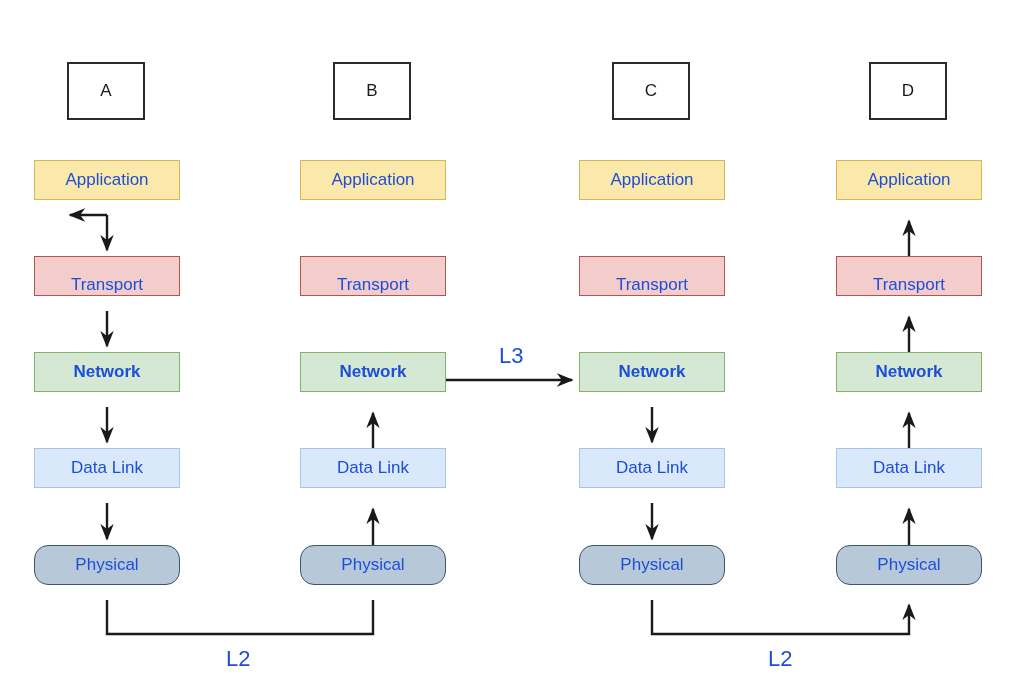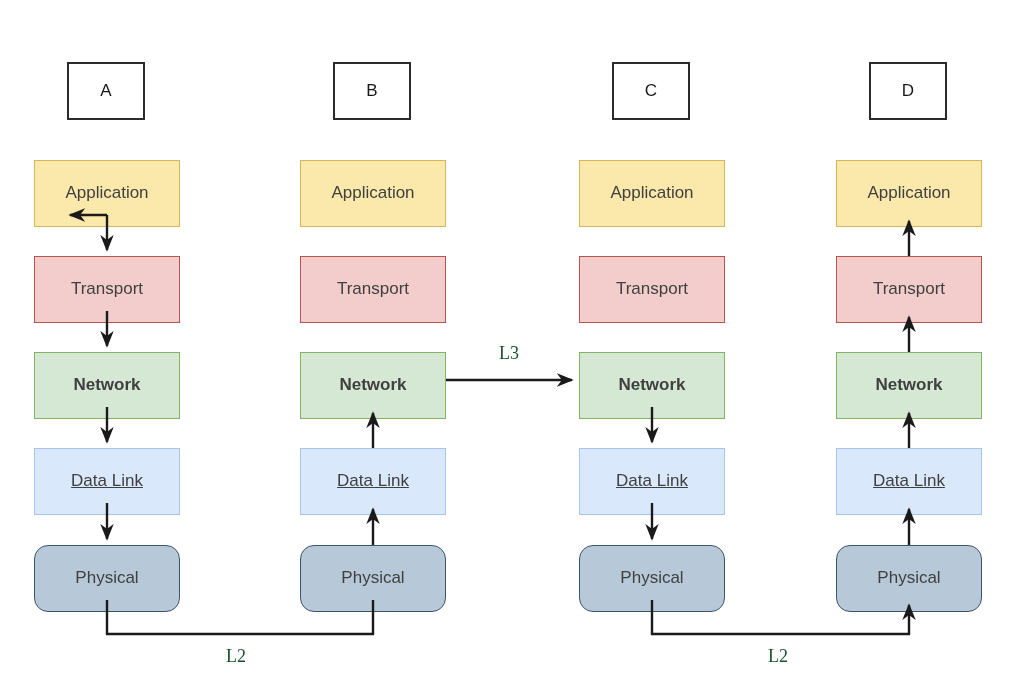--- a/index.html
+++ b/index.html
@@ -26,51 +26,50 @@
     box-sizing: border-box;
     display: flex;
     align-items: center;
     justify-content: center;
     font-size: 17px;
     color: #1a1a1a;
   }
   .layer-box {
     position: absolute;
     width: 146px;
-    height: 67px;
+    height: 40px;
     box-sizing: border-box;
     border-width: 1.5px;
     border-style: solid;
     display: flex;
     align-items: center;
     justify-content: center;
     font-size: 17px;
-    color: #404040;
+    color: #1d4ed8;
     text-align: center;
     line-height: 1.1;
   }
   .layer-application { background: #fbe9ab; border-color: #d6b656; }
-  .layer-transport   { background: #f3cccc; border-color: #b85450; }
+  .layer-transport   { background: #f3cccc; border-color: #b85450; align-items: flex-end; }
   .layer-network     { background: #d5e8d4; border-color: #82b366; font-weight: bold; }
-  .layer-datalink    { background: #dae8fc; border-color: #a7c4eb; text-decoration: underline; }
+  .layer-datalink    { background: #dae8fc; border-color: #a7c4eb; }
   .layer-physical    { background: #b7c9d8; border-color: #3d556b; border-radius: 14px; }
   .edge-svg {
     position: absolute;
     left: 0;
     top: 0;
     width: 1024px;
     height: 691px;
     pointer-events: none;
   }
   .edge-label {
     position: absolute;
-    font-size: 18px;
-    color: #14532d;
+    font-size: 22px;
+    color: #1d4ed8;
     white-space: nowrap;
-    font-family: Liberation Serif, serif;
   }
 </style>
 </head>
 <body>
 
 <div id="canvas">
 
   <div class="host-header" style="left:67px; top:62px;">
     <span>A</span>
   </div>

